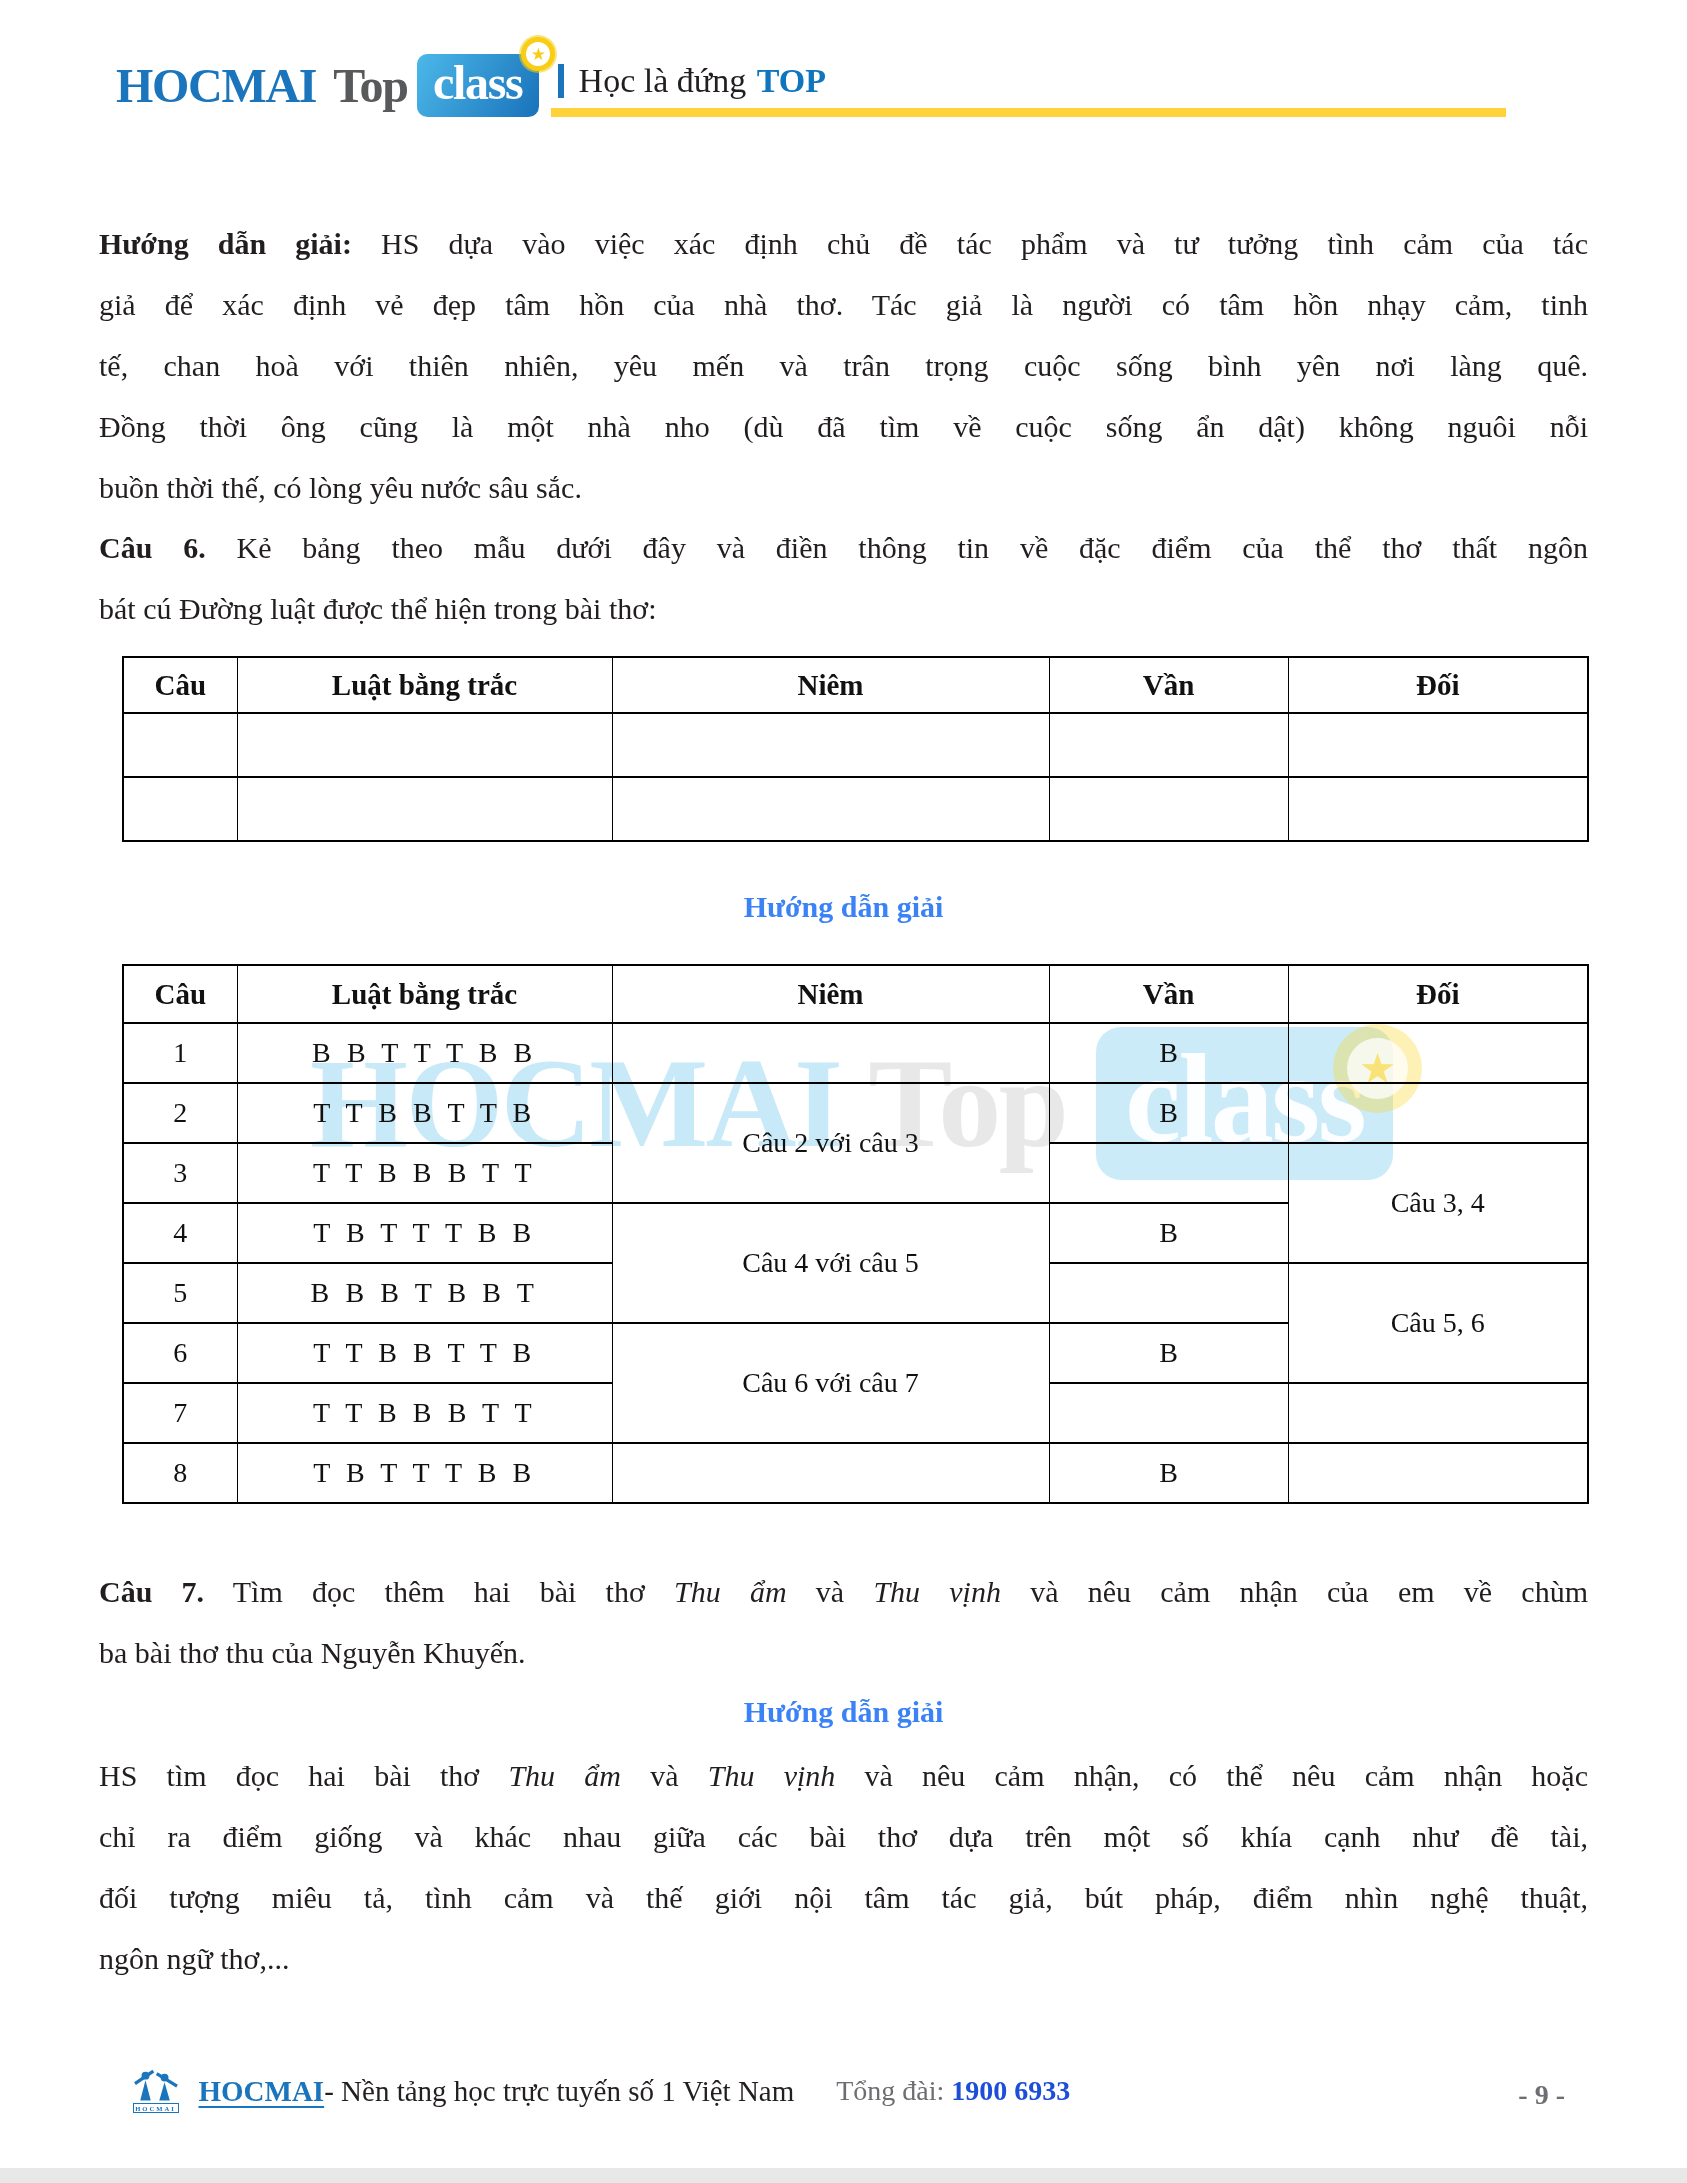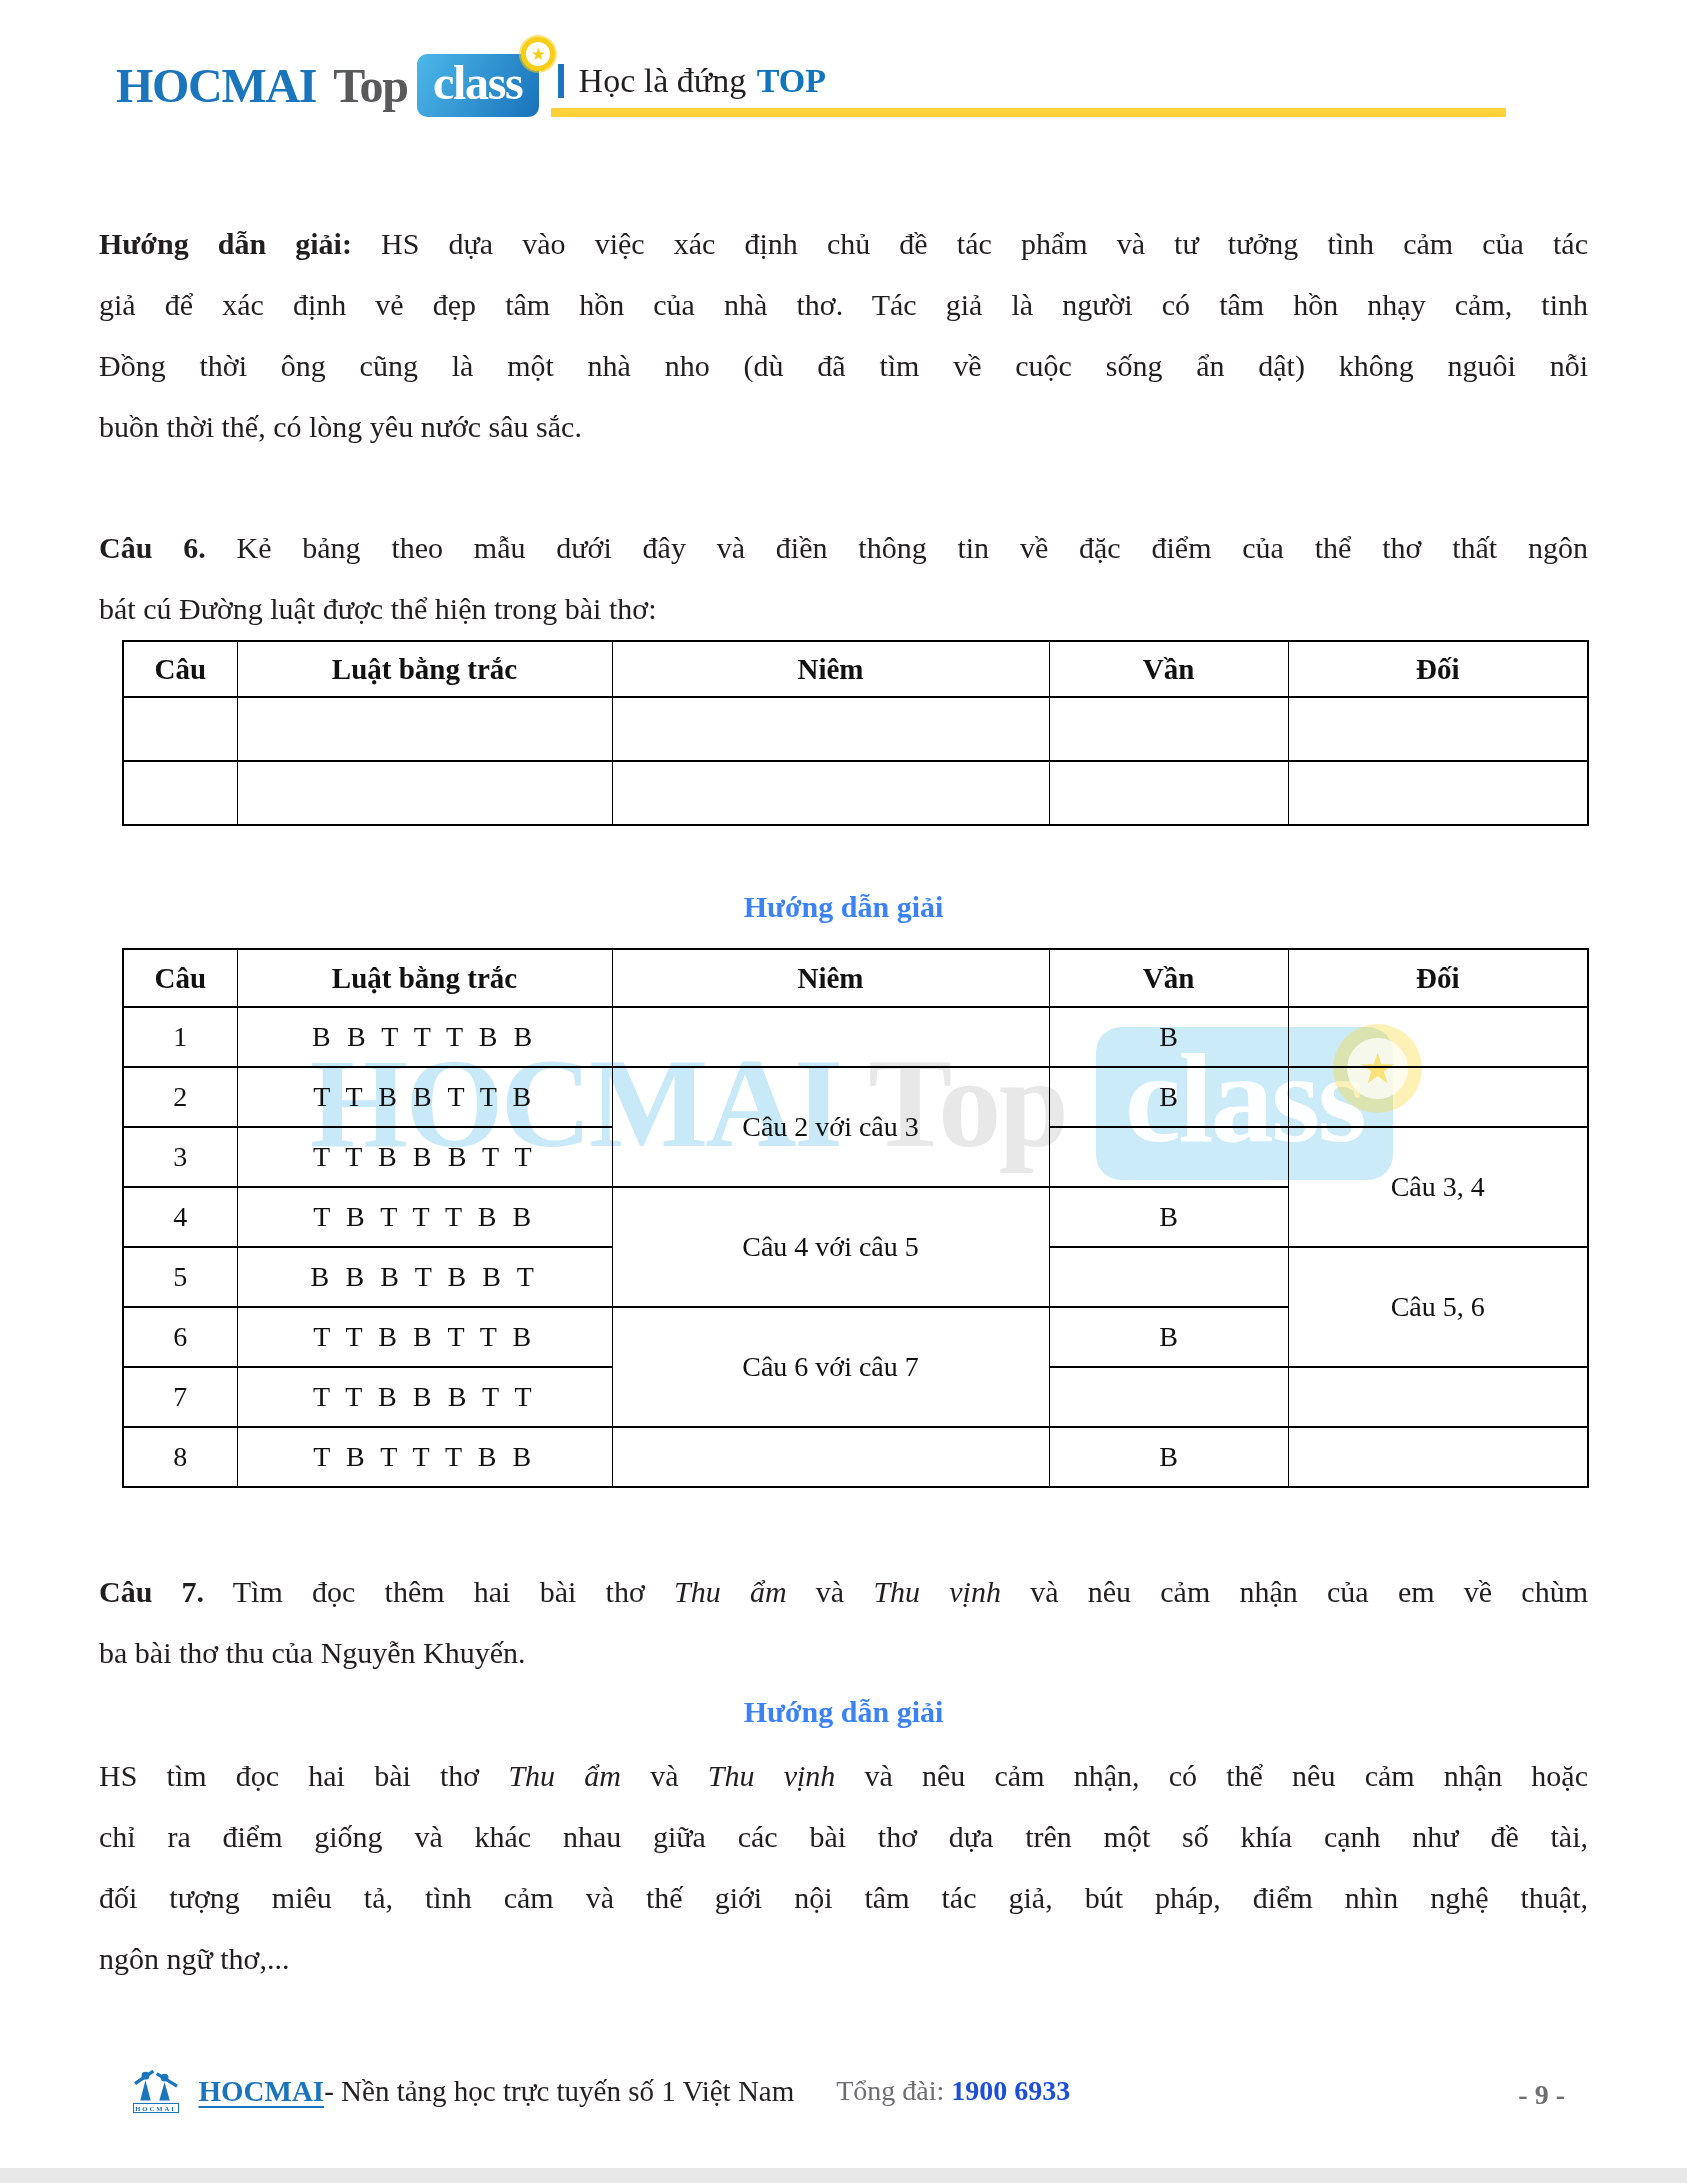--- a/index.html
+++ b/index.html
@@ -37,21 +37,21 @@
   .para i{font-style:italic;}
   .heading{position:absolute;left:99px;width:1489px;text-align:center;font-weight:bold;font-size:30px;line-height:61px;color:#3b82f6;}
 
   
   .doc-table{position:absolute;left:122px;border-collapse:collapse;table-layout:fixed;width:1466px;background:transparent;}
   .doc-table th,.doc-table td{
     border-left:1.3px solid #000;border-right:1.3px solid #000;
     border-top:2px solid #000;border-bottom:2px solid #000;
     text-align:center;vertical-align:middle;font-size:28px;color:#111;padding:0 5.3px;
   }
-  .doc-table{border:2.6px solid #000;}
+  .doc-table{border:2.6px solid #000;margin-top:16px;}
   .doc-table th{font-weight:bold;font-size:29px;}
   .t1{top:640px;}
   .t1 th{height:54px;}
   .t1 td{height:62px;}
   .t2{top:948px;}
   .t2 th{height:56px;}
   .t2 td{height:58px;}
   .luat{letter-spacing:4.6px;}
   .nb{border-bottom-style:hidden;}
   .nt{border-top-style:hidden;}
@@ -105,20 +105,21 @@
     <span class="tag-bar"></span>
     <span class="tag-text">Học là đứng</span>
     <span class="tag-top">TOP</span>
   </div>
   <div class="yellow-line"></div>
 
 
   <div class="para" style="top:213px">
     <div class="jline"><b>Hướng dẫn giải:</b><span> HS dựa vào việc xác định chủ đề tác phẩm và tư tưởng tình cảm của tác</span></div>
     <div class="jline">giả để xác định vẻ đẹp tâm hồn của nhà thơ. Tác giả là người có tâm hồn nhạy cảm, tinh</div>
+    <div class="jline">tế, chan hoà với thiên nhiên, yêu mến và trân trọng cuộc sống bình yên nơi làng quê.</div>
     <div class="jline">Đồng thời ông cũng là một nhà nho (dù đã tìm về cuộc sống ẩn dật) không nguôi nỗi</div>
     <div class="lline">buồn thời thế, có lòng yêu nước sâu sắc.</div>
   </div>
 
   <div class="para" style="top:517px">
     <div class="jline"><b>Câu 6.</b><span> Kẻ bảng theo mẫu dưới đây và điền thông tin về đặc điểm của thể thơ thất ngôn</span></div>
     <div class="lline">bát cú Đường luật được thể hiện trong bài thơ:</div>
   </div>
 
   <table class="doc-table t1">

